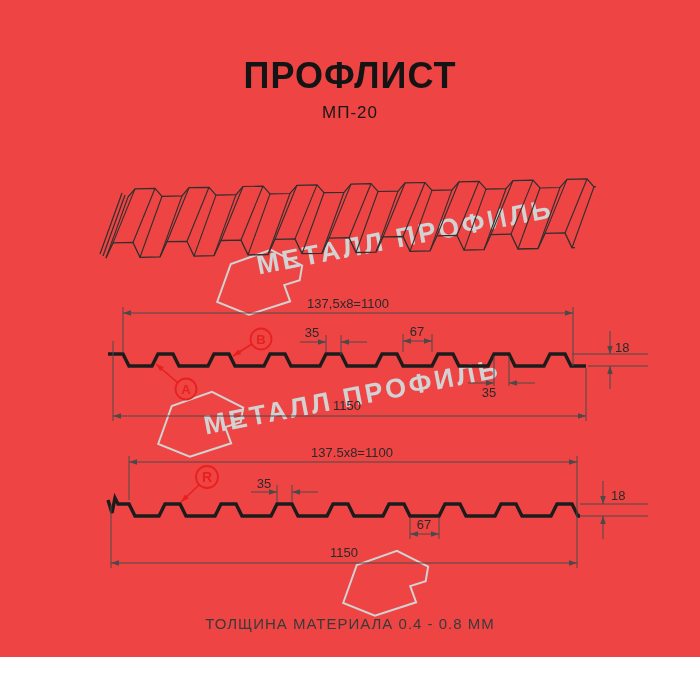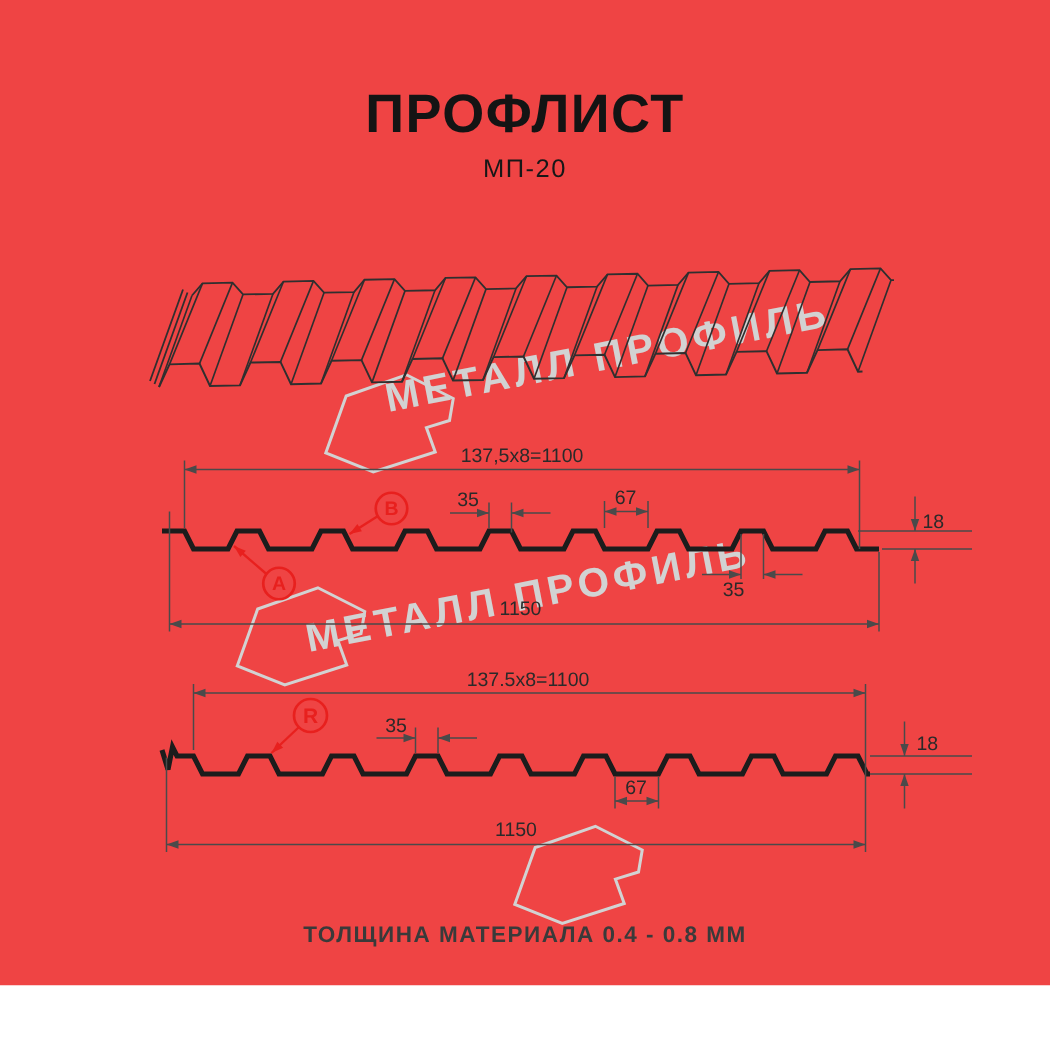--- a/index.html
+++ b/index.html
@@ -2,21 +2,21 @@
 <html><head>
 <meta charset="utf-8">
 <style>
   html,body{margin:0;padding:0;background:#fff;}
   .page{position:relative;width:700px;height:657px;background:#ef4444;overflow:hidden;
         font-family:"Liberation Sans",sans-serif;}
   .hdr{position:absolute;top:0;left:0;width:700px;text-align:center;}
   .hdr h1{margin:55px 0 0 0;font-size:36px;font-weight:800;letter-spacing:1px;color:#141414;}
   .hdr .sub{margin-top:6px;font-size:17px;font-weight:400;letter-spacing:1px;color:#171717;}
   .ftr{position:absolute;left:0;top:615px;width:700px;text-align:center;
-       font-size:15px;font-weight:700;letter-spacing:1px;color:#3a3a3a;}
+       font-size:15px;font-weight:400;letter-spacing:1px;color:#3a3a3a;}
   svg{position:absolute;left:0;top:0;}
   .wm{font-size:27px;font-weight:700;letter-spacing:3px;fill:#d2d2d2;}
   .dt{font-size:13px;fill:#2a2a2a;}
   .cl{font-size:13px;font-weight:700;fill:#e8201e;text-anchor:middle;}
   .clr{font-size:14px;font-weight:700;fill:#e8201e;text-anchor:middle;}
 </style>
 </head>
 <body>
 
 <div class="page">

